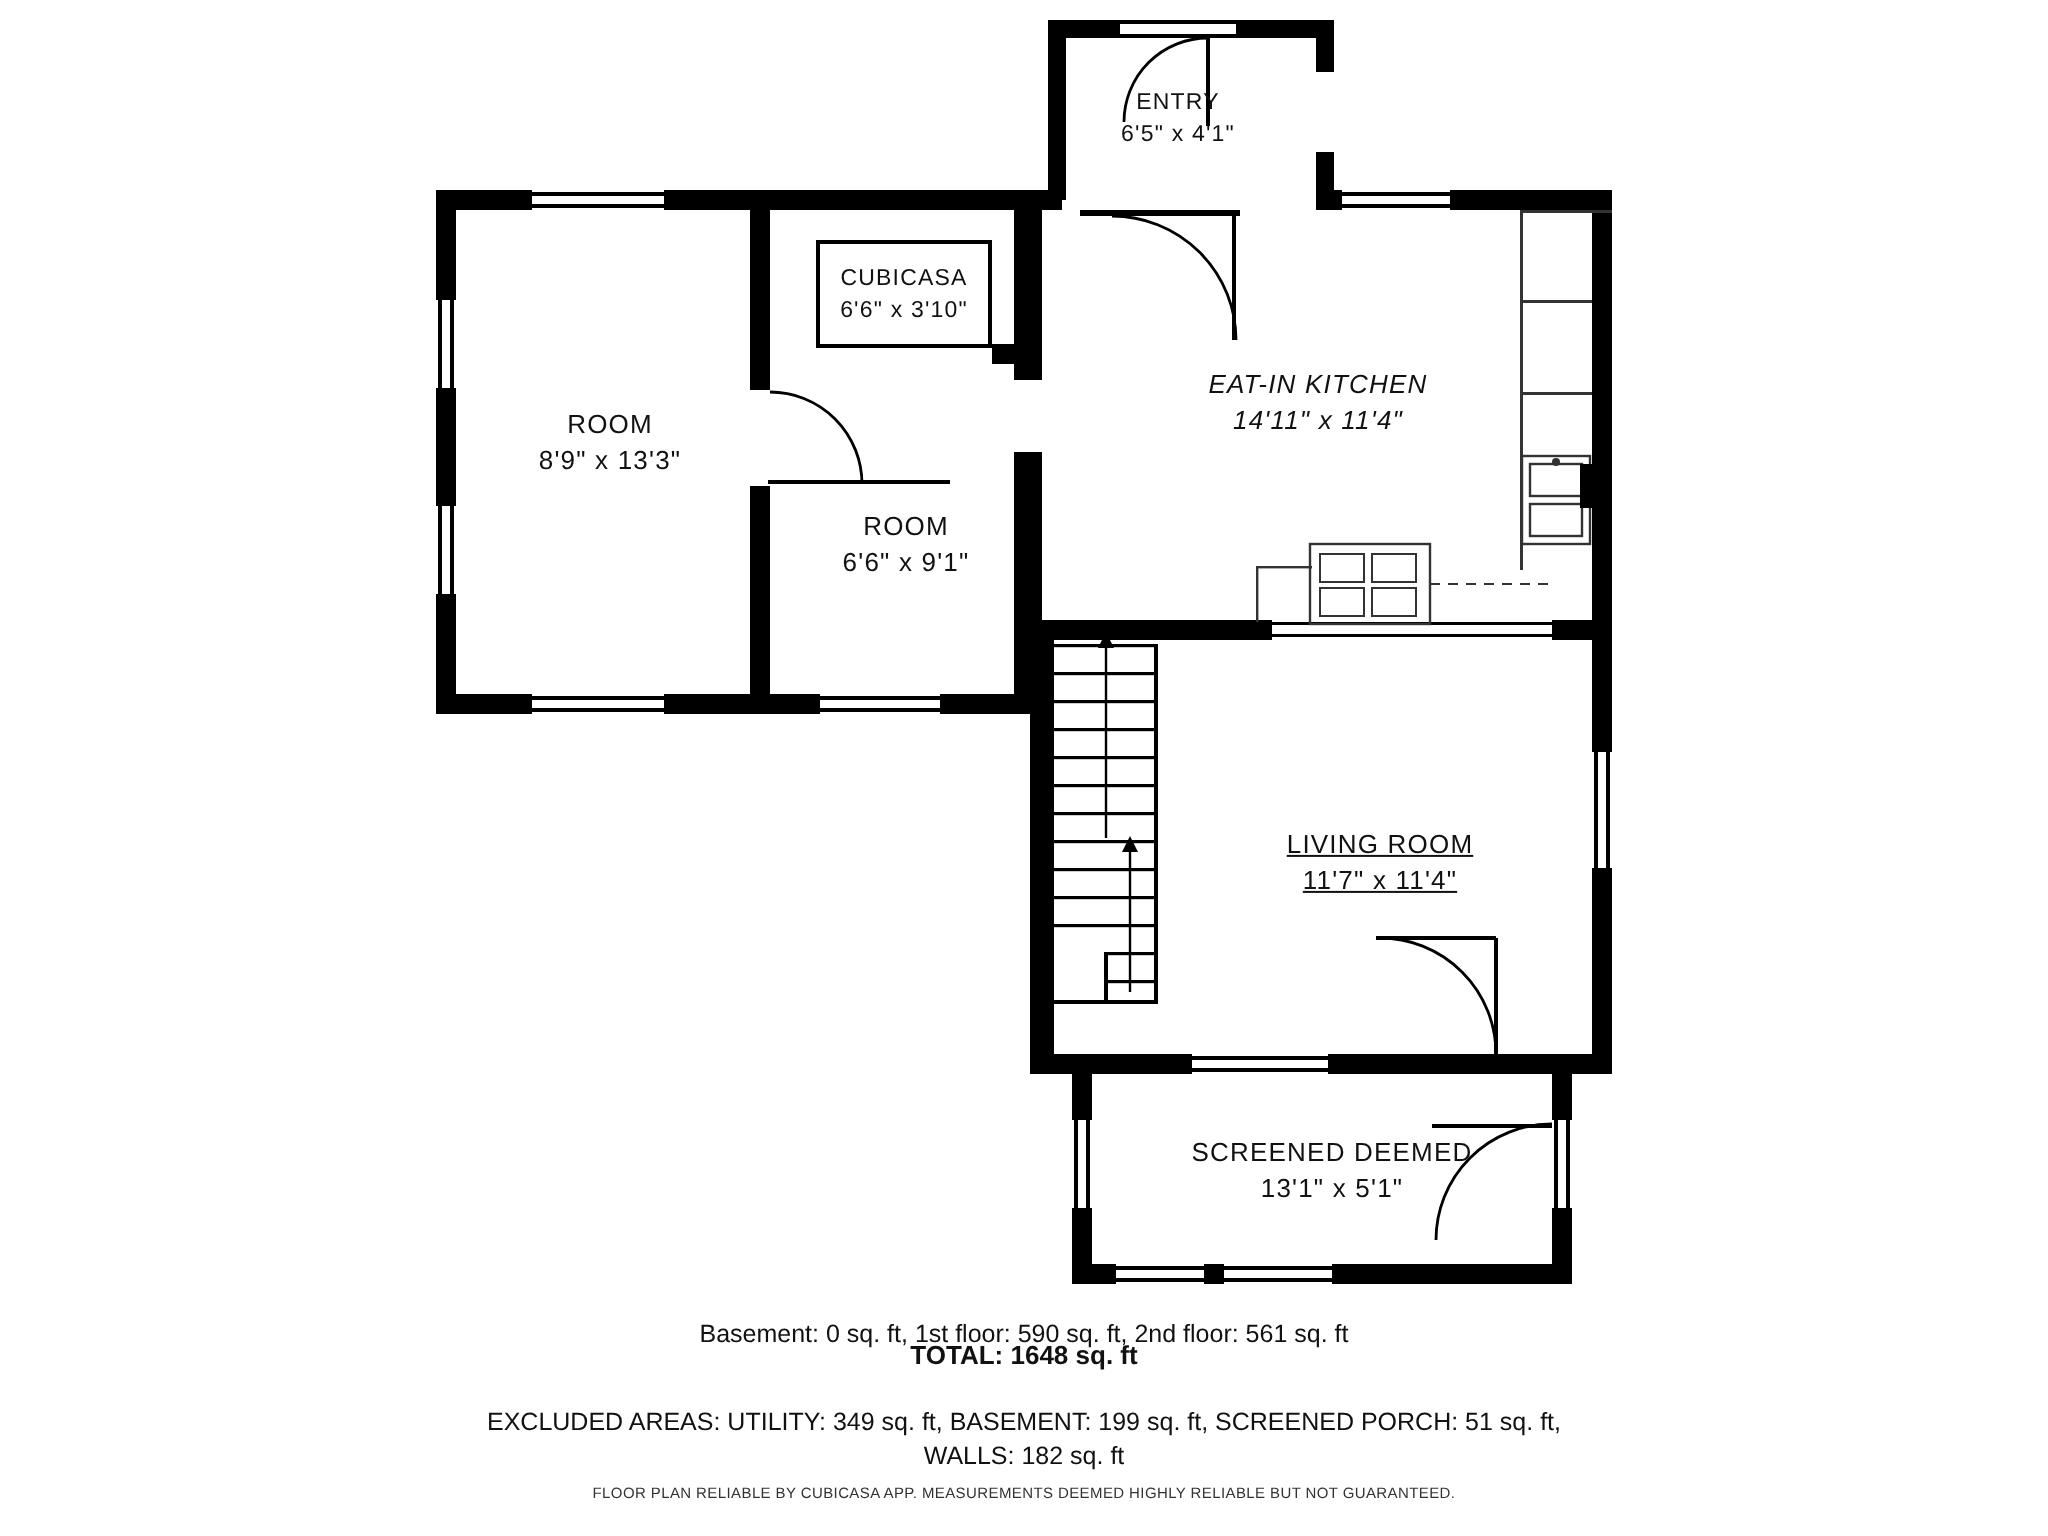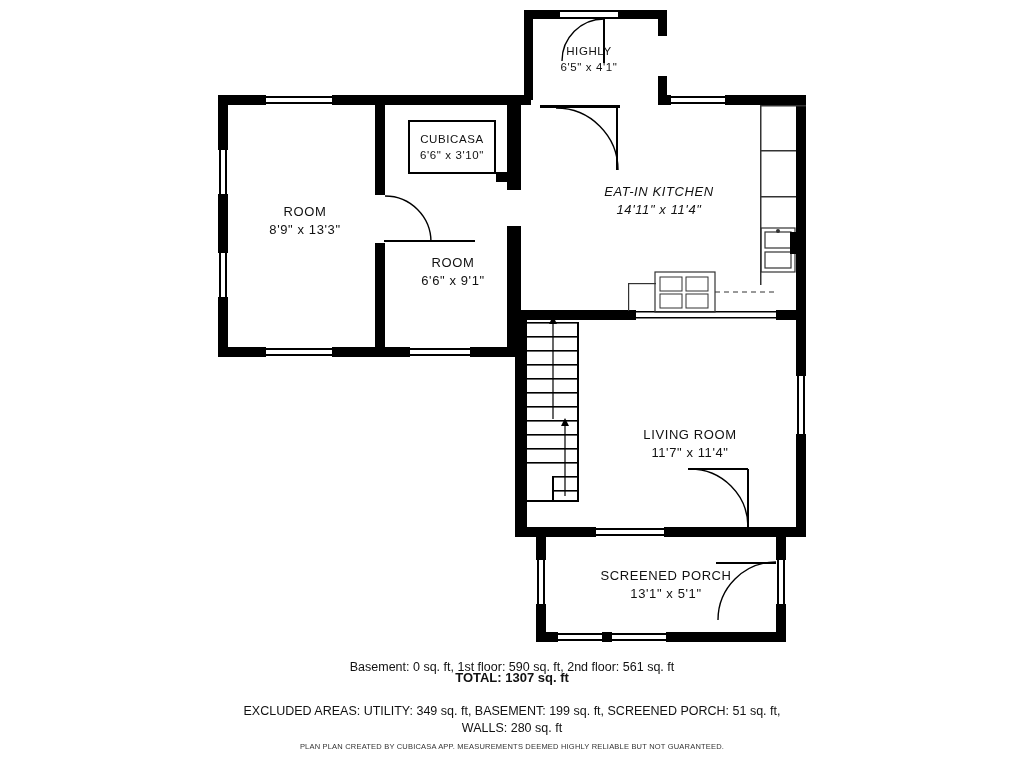--- a/index.html
+++ b/index.html
@@ -236,21 +236,21 @@
     <rect x="612" y="632" width="54" height="10" fill="#fff"></rect>
     <rect x="612" y="633" width="54" height="2" fill="#000"></rect>
     <rect x="612" y="639" width="54" height="2" fill="#000"></rect>
 
     <path d="M 776 562 A 58 58 0 0 0 718 620" fill="none" stroke="#000" stroke-width="1.4"></path>
     <rect x="716" y="562" width="60" height="2" fill="#000"></rect>
   </g>
 </svg>
 
 <div class="room-label small" style="left:589px; top:60px;">
-  <span class="name">HIGHLY</span>
+  <span class="name">ENTRY</span>
   <span class="dims">6'5" x 4'1"</span>
 </div>
 
 <div class="room-label small" style="left:452px; top:148px;">
   <span class="name">CUBICASA</span>
   <span class="dims">6'6" x 3'10"</span>
 </div>
 
 <div class="room-label" style="left:305px; top:221px;">
   <span class="name">ROOM</span>
@@ -260,27 +260,27 @@
 <div class="room-label" style="left:453px; top:272px;">
   <span class="name">ROOM</span>
   <span class="dims">6'6" x 9'1"</span>
 </div>
 
 <div class="room-label" style="left:659px; top:201px;font-style:italic;">
   <span class="name">EAT-IN KITCHEN</span>
   <span class="dims">14'11" x 11'4"</span>
 </div>
 
-<div class="room-label" style="left:690px; top:444px;">
+<div class="room-label" style="left:690px; top:431px;text-decoration:underline;">
   <span class="name">LIVING ROOM</span>
   <span class="dims">11'7" x 11'4"</span>
 </div>
 
 <div class="room-label" style="left:666px; top:585px;">
-  <span class="name">SCREENED PORCH</span>
+  <span class="name">SCREENED DEEMED</span>
   <span class="dims">13'1" x 5'1"</span>
 </div>
 
-<div class="footer footer-total">TOTAL: 1307 sq. ft</div>
+<div class="footer footer-total">TOTAL: 1648 sq. ft</div>
 <div class="footer footer-line2">Basement: 0 sq. ft, 1st floor: 590 sq. ft, 2nd floor: 561 sq. ft</div>
 <div class="footer footer-line3">EXCLUDED AREAS: UTILITY: 349 sq. ft, BASEMENT: 199 sq. ft, SCREENED PORCH: 51 sq. ft,</div>
-<div class="footer footer-line4">WALLS: 280 sq. ft</div>
-<div class="footer footer-credit">PLAN PLAN CREATED BY CUBICASA APP. MEASUREMENTS DEEMED HIGHLY RELIABLE BUT NOT GUARANTEED.</div>
+<div class="footer footer-line4">WALLS: 182 sq. ft</div>
+<div class="footer footer-credit">FLOOR PLAN RELIABLE BY CUBICASA APP. MEASUREMENTS DEEMED HIGHLY RELIABLE BUT NOT GUARANTEED.</div>
 
 </body></html>

